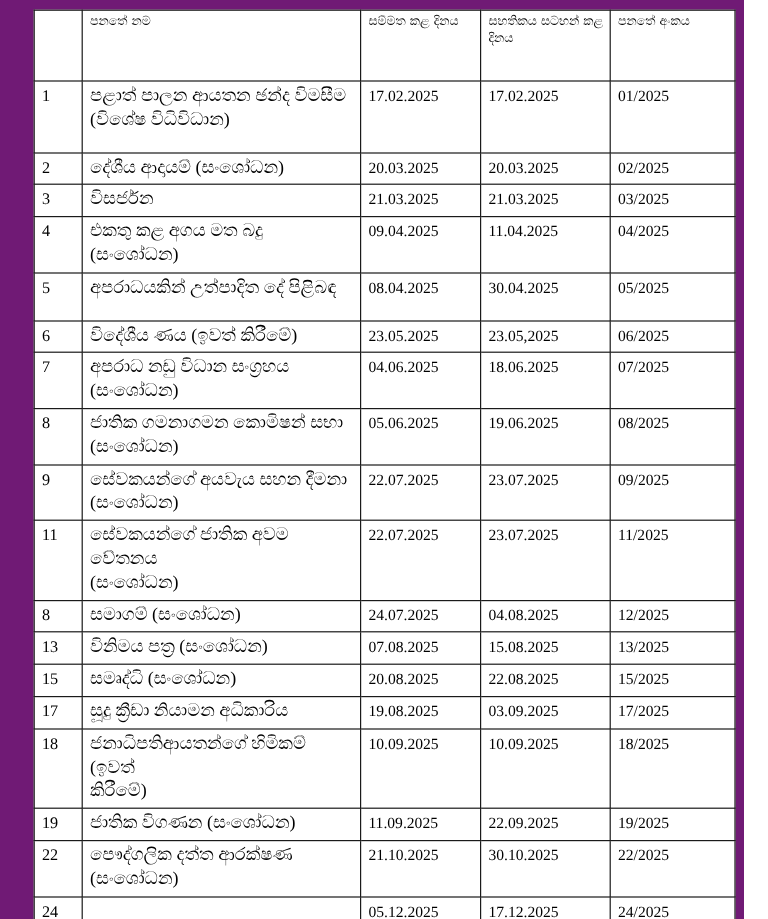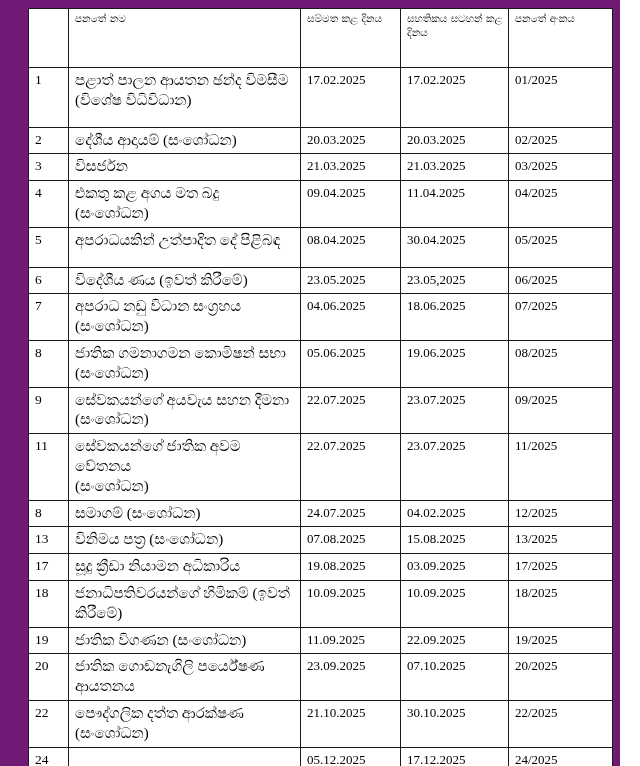--- a/index.html
+++ b/index.html
@@ -197,69 +197,68 @@
             <td class="date">22.07.2025</td>
             <td class="date">23.07.2025</td>
             <td class="actno">11/2025</td>
           </tr>
           <tr class="">
             <td class="num">8</td>
             <td class="name">
               <span class="nm-line">සමාගම් (සංශෝධන)</span>
             </td>
             <td class="date">24.07.2025</td>
-            <td class="date">04.02.2025</td>
+            <td class="date">04.08.2025</td>
             <td class="actno">12/2025</td>
           </tr>
           <tr class="">
             <td class="num">13</td>
             <td class="name">
               <span class="nm-line">විනිමය පත්‍ර (සංශෝධන)</span>
             </td>
             <td class="date">07.08.2025</td>
             <td class="date">15.08.2025</td>
             <td class="actno">13/2025</td>
           </tr>
           <tr class="">
+            <td class="num">15</td>
+            <td class="name">
+              <span class="nm-line">සමෘද්ධි (සංශෝධන)</span>
+            </td>
+            <td class="date">20.08.2025</td>
+            <td class="date">22.08.2025</td>
+            <td class="actno">15/2025</td>
+          </tr>
+          <tr class="">
             <td class="num">17</td>
             <td class="name">
               <span class="nm-line">සූදු ක්‍රීඩා නියාමන අධිකාරිය</span>
             </td>
             <td class="date">19.08.2025</td>
             <td class="date">03.09.2025</td>
             <td class="actno">17/2025</td>
           </tr>
           <tr>
             <td class="num">18</td>
             <td class="name">
-              <span class="nm-line">ජනාධිපතිවරයන්ගේ හිමිකම් (ඉවත්</span>
+              <span class="nm-line">ජනාධිපතිආයතන්ගේ හිමිකම් (ඉවත්</span>
               <span class="nm-line">කිරීමේ)</span>
             </td>
             <td class="date">10.09.2025</td>
             <td class="date">10.09.2025</td>
             <td class="actno">18/2025</td>
           </tr>
           <tr class="">
             <td class="num">19</td>
             <td class="name">
               <span class="nm-line">ජාතික විගණන (සංශෝධන)</span>
             </td>
             <td class="date">11.09.2025</td>
             <td class="date">22.09.2025</td>
             <td class="actno">19/2025</td>
-          </tr>
-          <tr>
-            <td class="num">20</td>
-            <td class="name">
-              <span class="nm-line">ජාතික ගොඩනැගිලි පර්යේෂණ</span>
-              <span class="nm-line">ආයතනය</span>
-            </td>
-            <td class="date">23.09.2025</td>
-            <td class="date">07.10.2025</td>
-            <td class="actno">20/2025</td>
           </tr>
           <tr>
             <td class="num">22</td>
             <td class="name">
               <span class="nm-line">පෞද්ගලික දත්ත ආරක්ෂණ</span>
               <span class="nm-line">(සංශෝධන)</span>
             </td>
             <td class="date">21.10.2025</td>
             <td class="date">30.10.2025</td>
             <td class="actno">22/2025</td>

